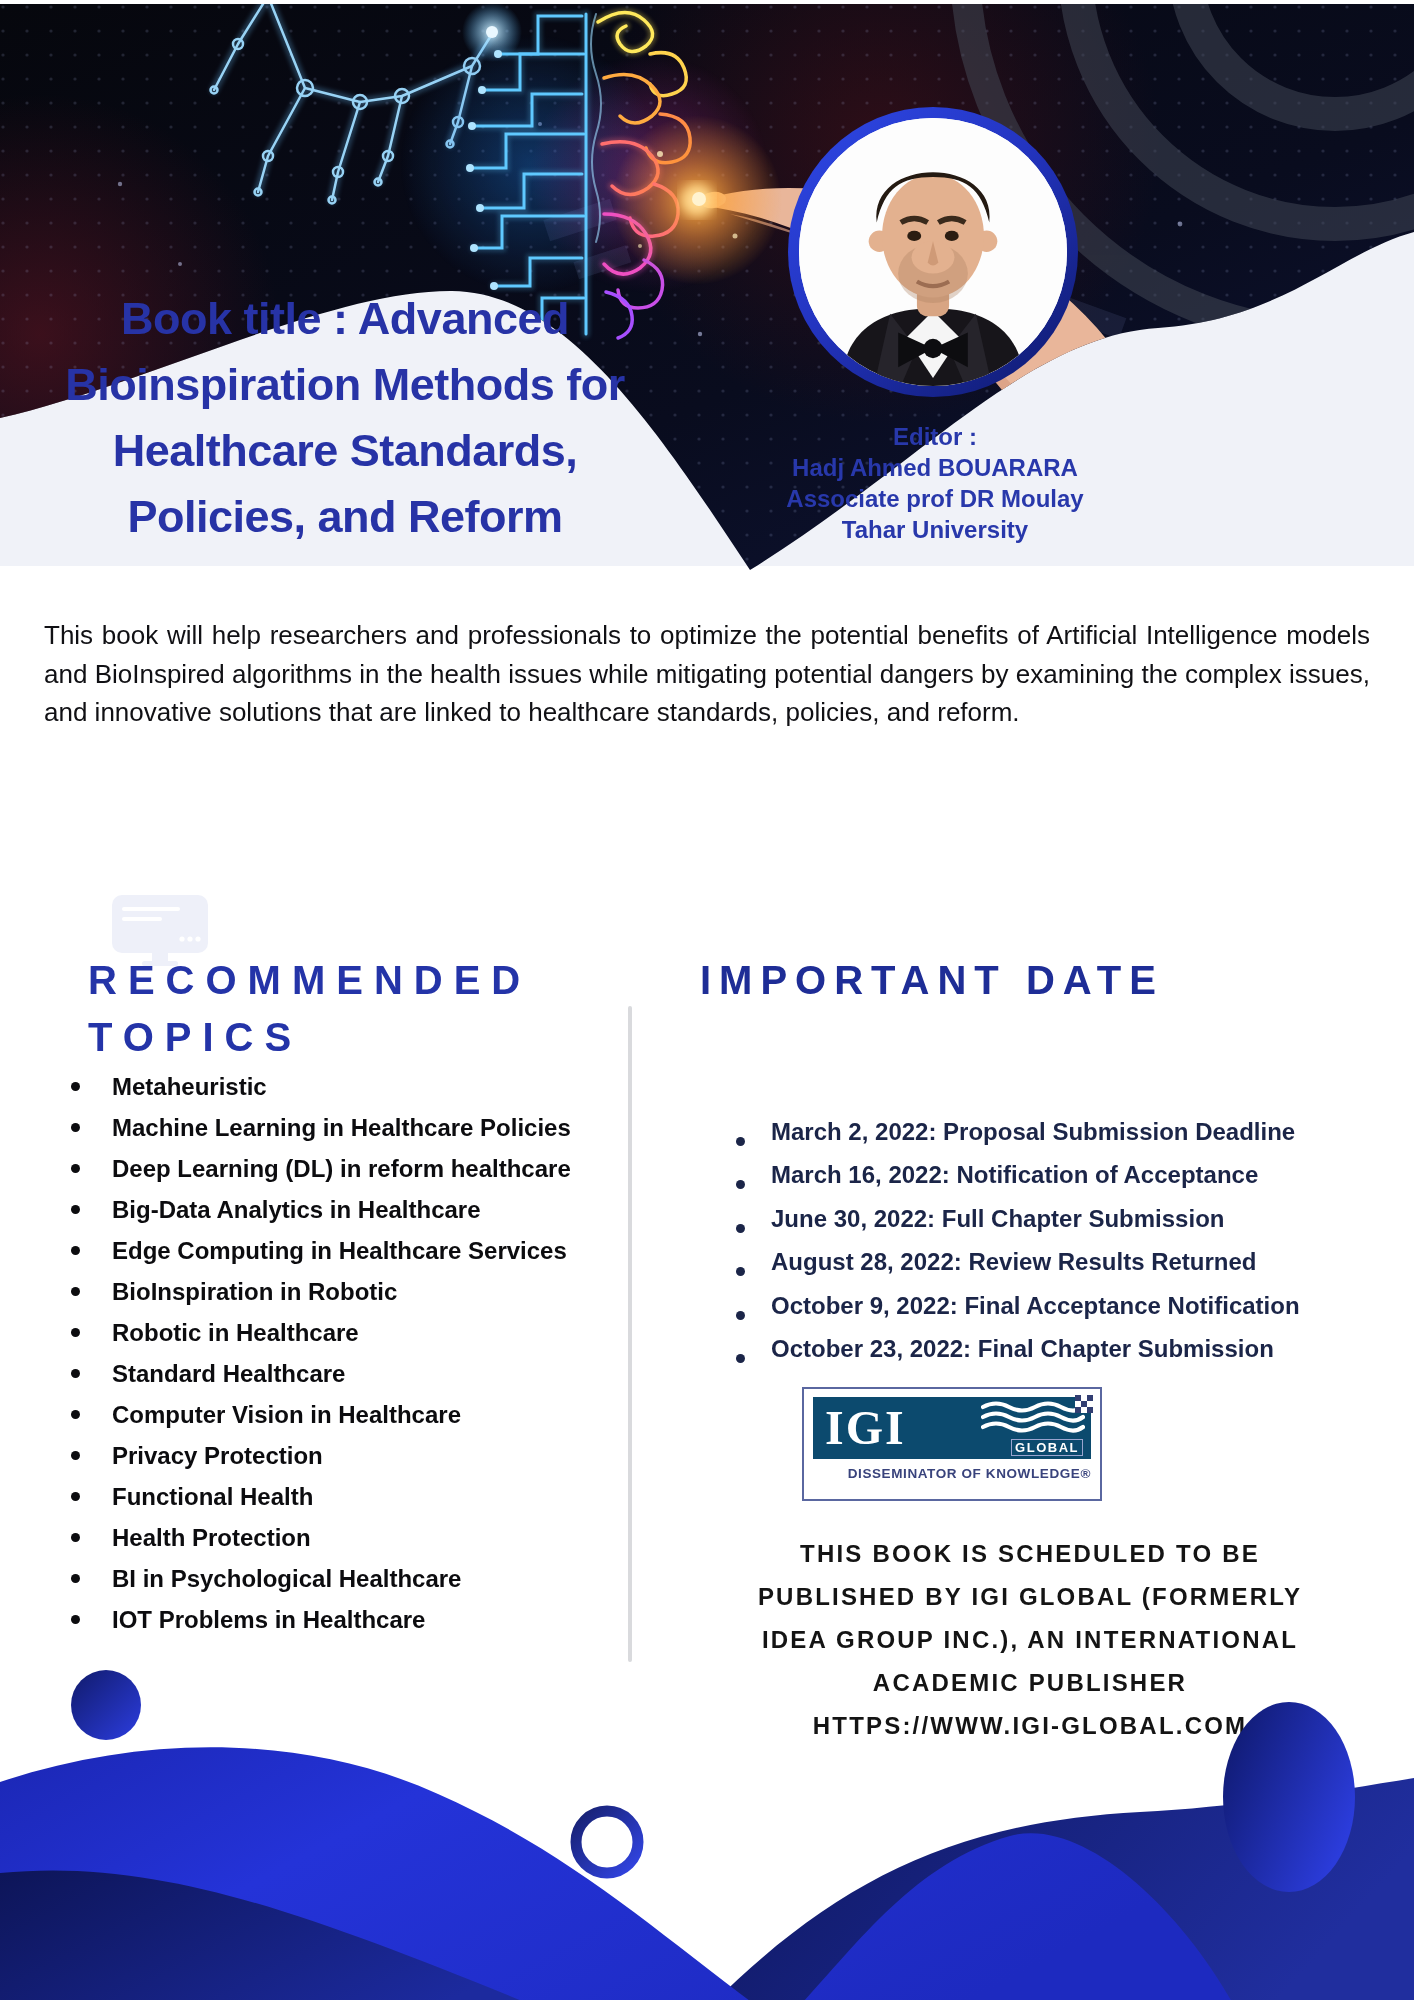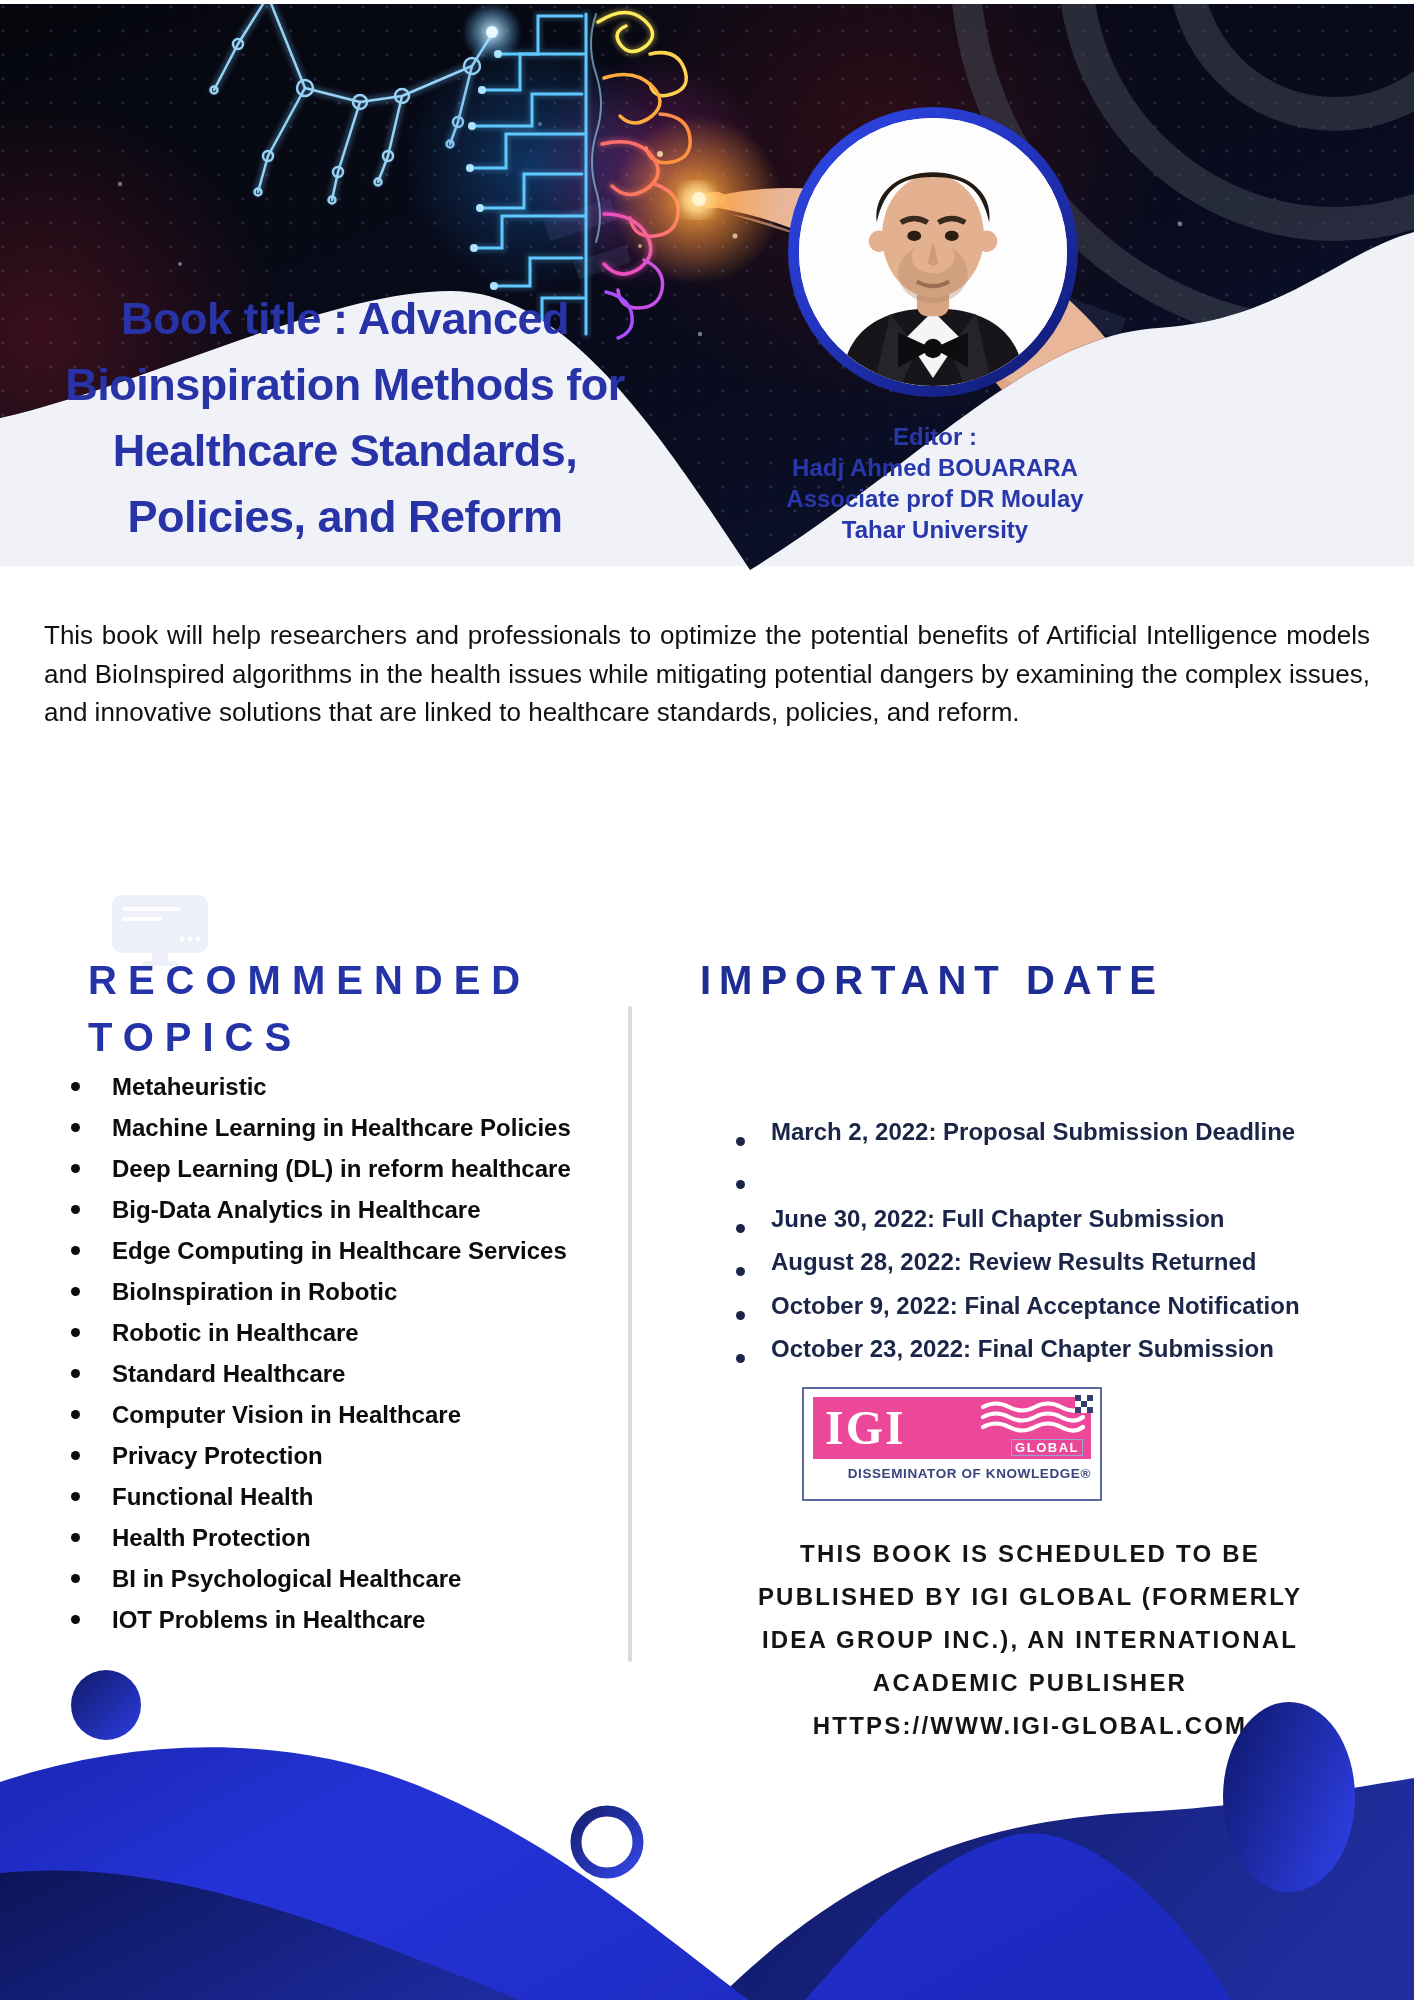--- a/index.html
+++ b/index.html
@@ -33,21 +33,21 @@
   ul.topics li .dot{width:9px;height:9px;border-radius:50%;background:#0c0c0f;
       margin-left:11px;margin-right:32px;flex:0 0 auto;}
   ul.dates{position:absolute;left:700px;top:1098px;margin:0;padding:0;list-style:none;}
   ul.dates li{height:43.5px;display:flex;align-items:flex-end;color:#1b2548;
       font-size:24px;font-weight:bold;}
   ul.dates li .dot{width:9px;height:9px;border-radius:50%;background:#1b2548;
       margin-left:36px;margin-right:26px;flex:0 0 auto;}
   
   .igi-box{position:absolute;left:802px;top:1383px;width:300px;height:114px;background:#ffffff;
       border:2px solid #5a67a0;box-sizing:border-box;padding:8px 9px 0 9px;}
-  .igi-strip{position:relative;width:100%;height:62px;background:#ec4899;}
+  .igi-strip{position:relative;width:100%;height:62px;background:#0c4a6e;}
   .igi-text{position:absolute;left:12px;top:2px;color:#ffffff;font-family:"Liberation Serif",serif;
       font-weight:bold;font-size:48px;line-height:58px;letter-spacing:2px;}
   .igi-waves{position:absolute;right:6px;top:4px;}
   .igi-global{position:absolute;right:8px;bottom:3px;color:#ffffff;font-weight:bold;
       font-size:13px;letter-spacing:1.5px;border:1px solid #9aa4cf;padding:0 3px;}
   .igi-checker{position:absolute;right:-2px;top:-2px;}
   .igi-tagline{margin-top:7px;text-align:right;color:#39437c;font-weight:bold;
       font-size:13.5px;letter-spacing:0.6px;}
   
   .pub-note{position:absolute;left:705px;top:1528px;width:650px;text-align:center;
@@ -385,20 +385,21 @@
   </div>
 
   <ul class="dates">
 
   <li>
         <span class="dot"></span>
         <span>March 2, 2022: Proposal Submission Deadline</span>
       </li>
       <li>
         <span class="dot"></span>
+        <span>March 16, 2022: Notification of Acceptance</span>
       </li>
       <li>
         <span class="dot"></span>
         <span>June 30, 2022: Full Chapter Submission</span>
       </li>
       <li>
         <span class="dot"></span>
         <span>August 28, 2022: Review Results Returned</span>
       </li>
       <li>

